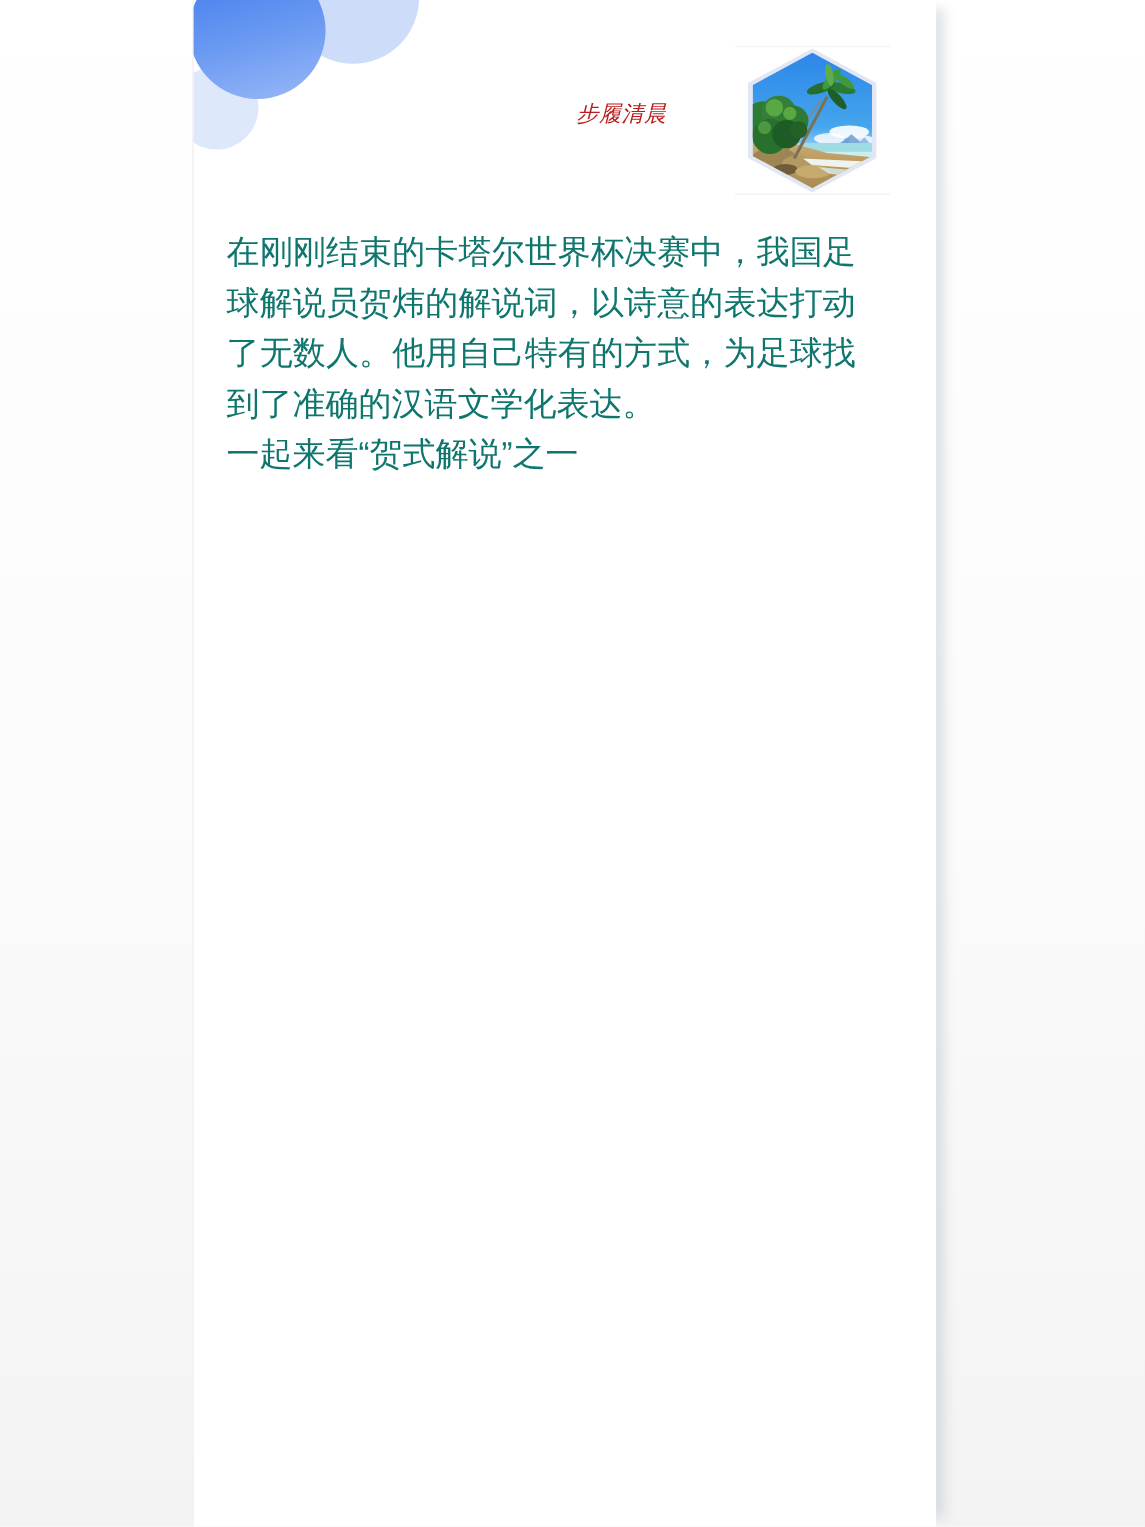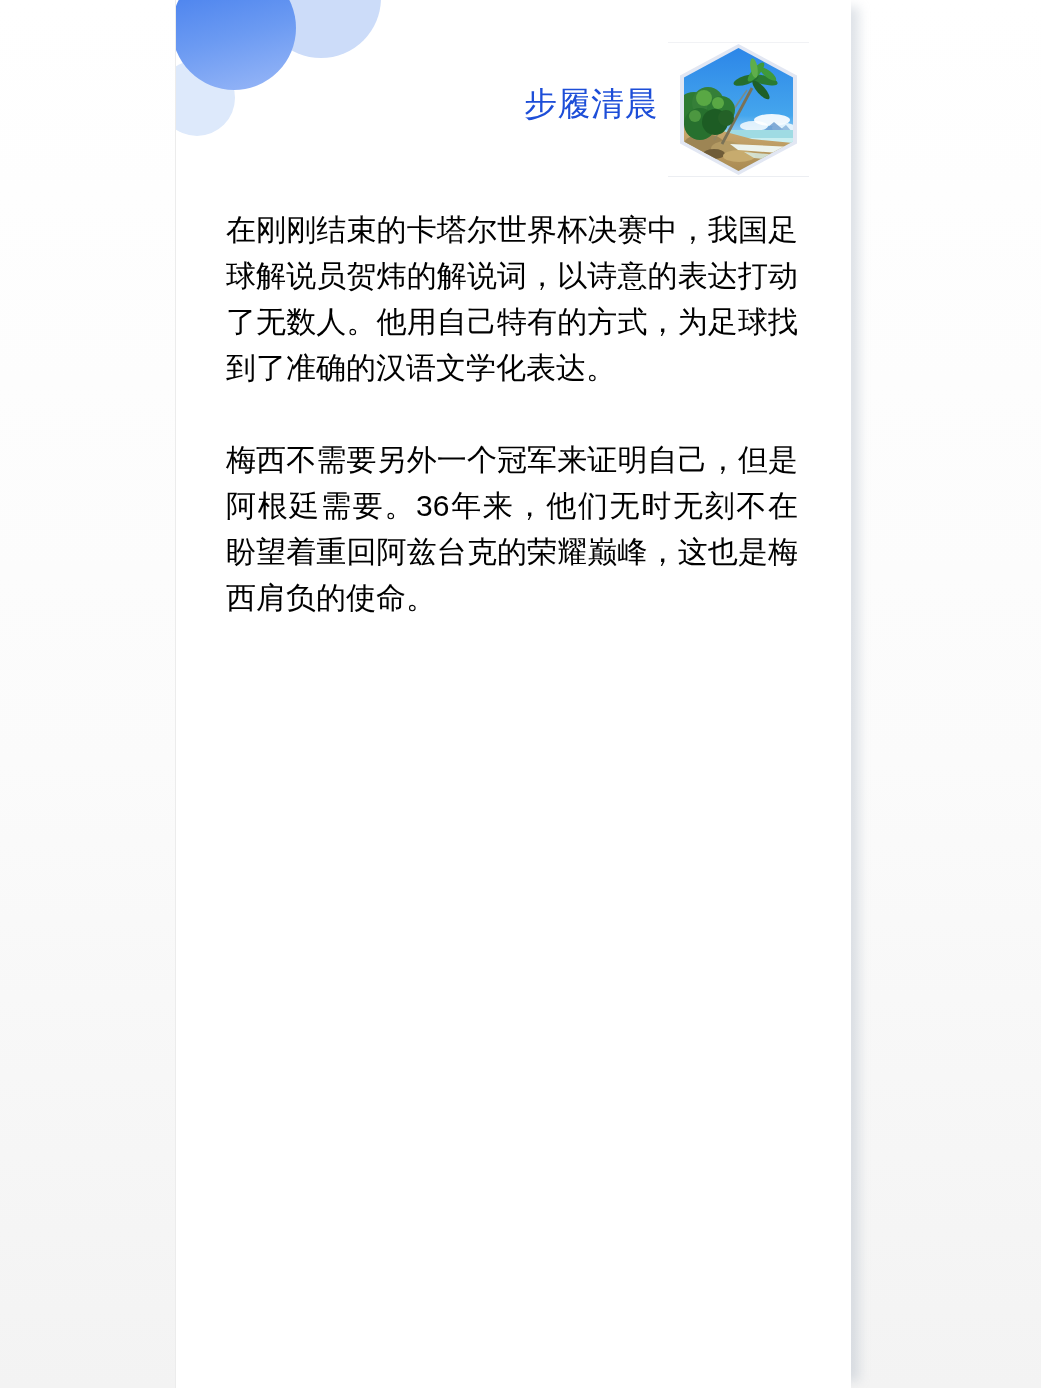--- a/index.html
+++ b/index.html
@@ -18,43 +18,44 @@
   }
   
   .circle{position:absolute;border-radius:50%;}
   .circle-light{left:85px;top:-62px;width:120px;height:120px;background:#ccdcf9;}
   .circle-pale{left:-17px;top:60px;width:76px;height:76px;background:#dde9fb;}
   .circle-blue{left:-4px;top:-34px;width:124px;height:124px;
     background:linear-gradient(165deg,#4a82ee 15%,#6b9af2 55%,#8fb1f6 90%);}
   
   .username{
     position:absolute;left:348px;top:86px;
-    font-size:33px;line-height:36px;color:#1d4ed8;letter-spacing:0.5px;
+    font-size:20px;line-height:36px;color:#b91c1c;letter-spacing:0.5px;
     white-space:nowrap;
+    font-style:italic;
   }
   .avatar-box{
     position:absolute;left:492px;top:42px;width:141px;height:133px;
     border-top:1px solid #f1f2f5;border-bottom:1px solid #eceef2;
     display:flex;align-items:center;justify-content:center;
     cursor:pointer;
   }
   .hex-outer{
     width:117px;height:131px;position:relative;
     clip-path:polygon(50% 0,100% 24%,100% 76%,50% 100%,0 76%,0 24%);
     background:#e2e7f3;
   }
   .hex-inner{
     position:absolute;left:4px;top:4px;width:109px;height:123px;
     clip-path:polygon(50% 0,100% 24%,100% 76%,50% 100%,0 76%,0 24%);
     display:block;
   }
   
   .article{
-    position:absolute;left:50px;top:207px;width:572px;
-    font-size:30px;line-height:46px;color:#000000;
+    position:absolute;left:30px;top:207px;width:572px;
+    font-size:30px;line-height:46px;color:#0f766e;
     text-align:justify;text-justify:inter-ideograph;
   }
   .article p{margin:0 0 46px 0;}
   .article p:last-child{margin-bottom:0;}
 </style>
 </head>
 <body>
 
 <div class="card">
 
@@ -121,17 +122,17 @@
           <circle cx="11" cy="68" r="6" fill="#4c9740"></circle>
           <circle cx="42" cy="70" r="8" fill="#246127"></circle>
         </svg>
       </div>
     </div>
   </div>
 
   <div class="article">
     <p>
       <span style="display:block">在刚刚结束的卡塔尔世界杯决赛中，我国足球解说员贺炜的解说词，以诗意的表达打动了无数人。他用自己特有的方式，为足球找到了准确的汉语文学化表达。</span>
+      <span style="display:block">一起来看“贺式解说”之一</span>
     </p>
-    <p>梅西不需要另外一个冠军来证明自己，但是阿根廷需要。36年来，他们无时无刻不在盼望着重回阿兹台克的荣耀巅峰，这也是梅西肩负的使命。</p>
   </div>
 
 </div>
 
 </body></html>

